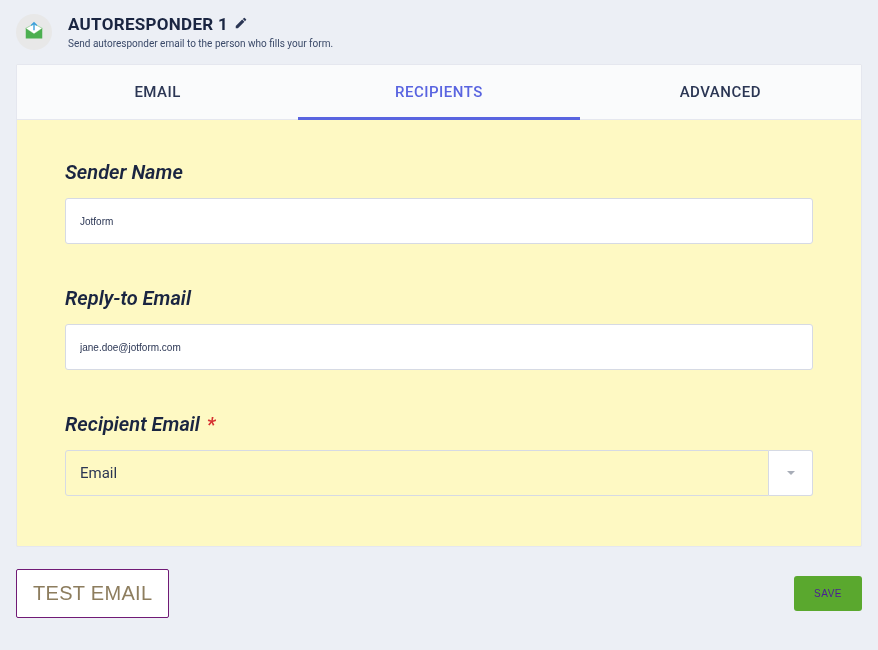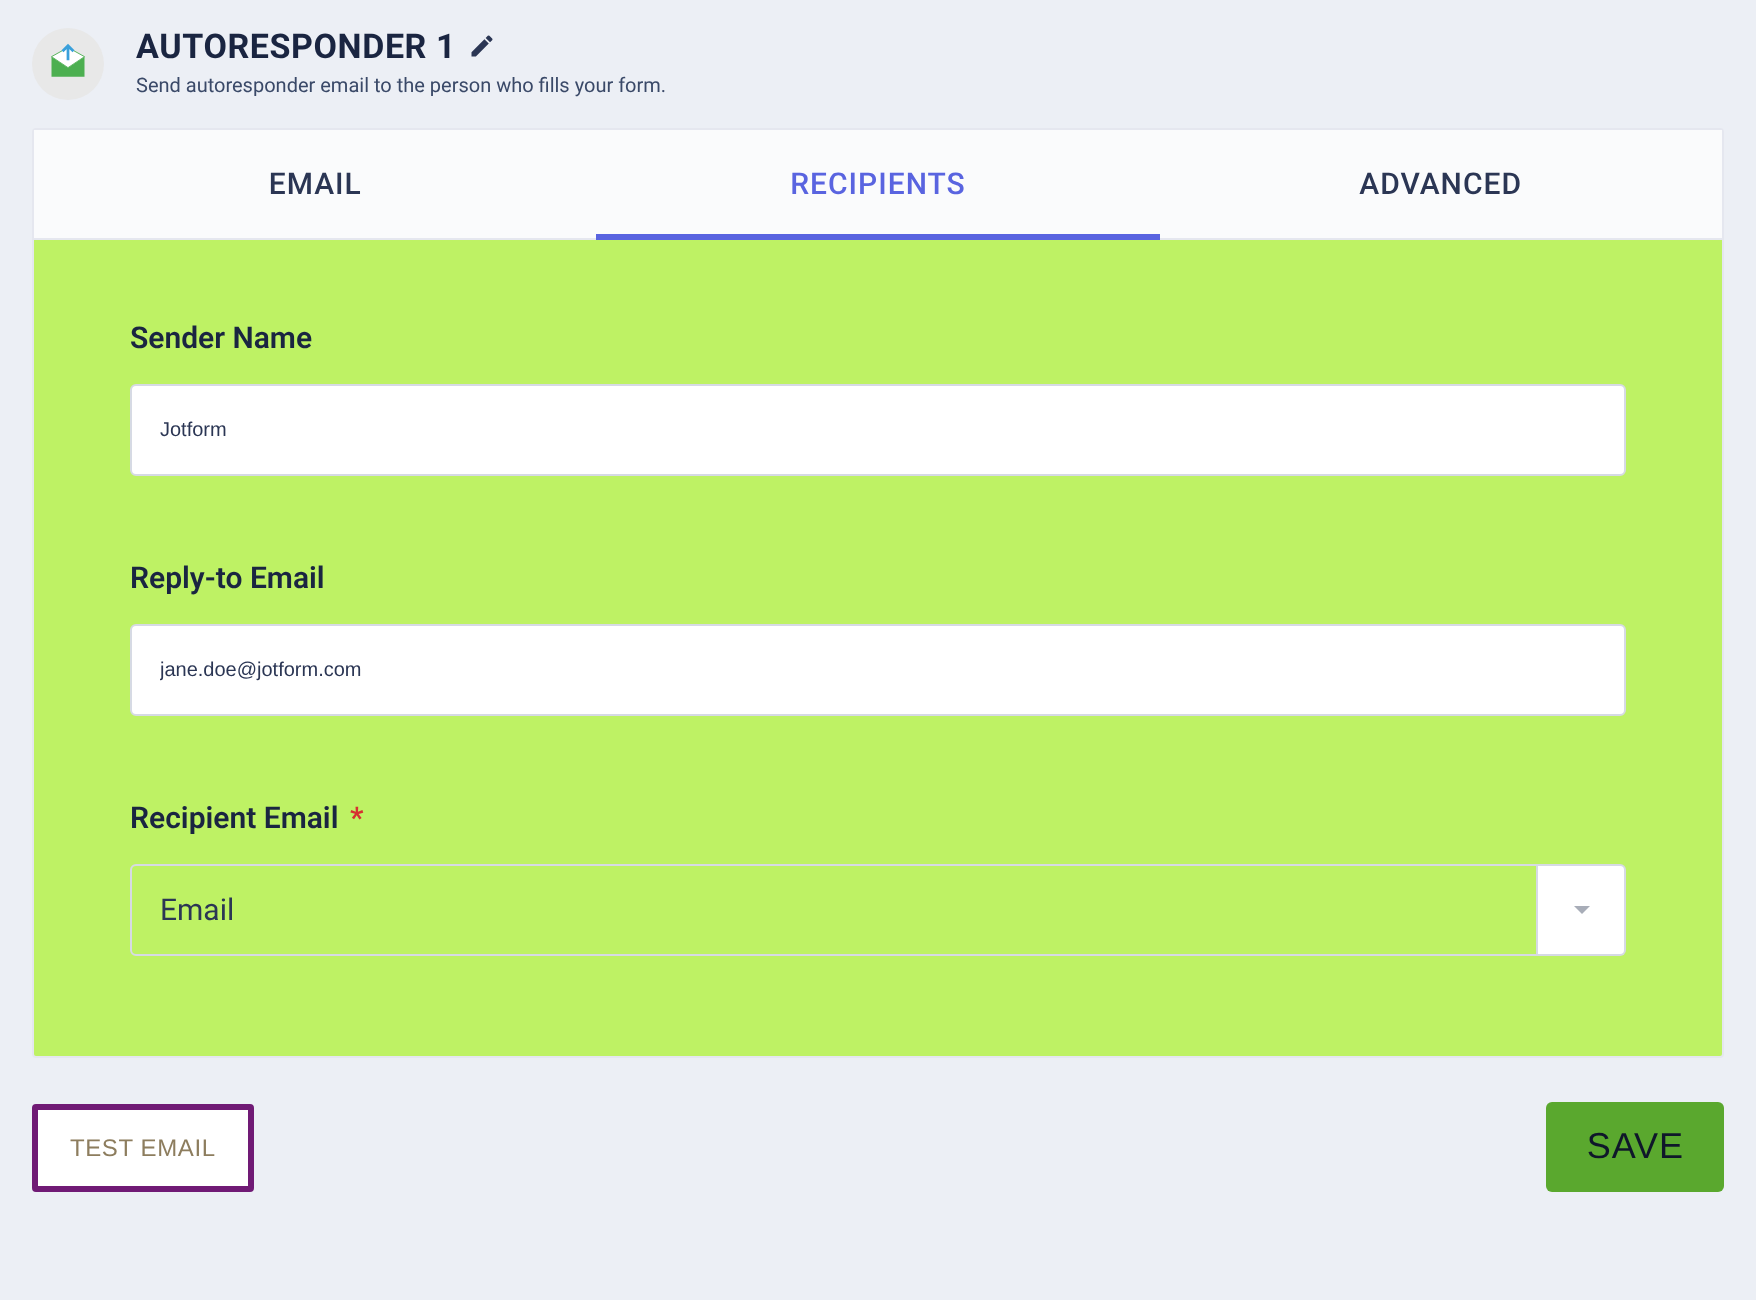--- a/index.html
+++ b/index.html
@@ -44,21 +44,21 @@
       font-weight: 700;
       color: #1a2541;
       letter-spacing: 0.3px;
     }
     .subtitle {
       font-size: 10px;
       color: #3a4968;
       margin-top: 4px;
     }
     .panel {
-      background: #bef264;
+      background: #fef9c3;
       border: 1px solid #e5e7ef;
       border-radius: 2px;
     }
     .tabs {
       display: flex;
       border-bottom: 1px solid #e5e7ef;
       background: #fafbfc;
     }
     .tab {
       flex: 1;
@@ -86,25 +86,26 @@
     .form-area {
       padding: 40px 48px 44px 48px;
     }
     .field {
       margin-bottom: 42px;
     }
     .field:last-child {
       margin-bottom: 6px;
     }
     .field-label {
-      font-size: 15px;
+      font-size: 20px;
       font-weight: 600;
       color: #1a2541;
       margin-bottom: 14px;
       display: block;
+      font-style: italic;
     }
     .required {
       color: #d63131;
       margin-left: 2px;
     }
     .text-input {
       width: 100%;
       height: 46px;
       border: 1px solid #d6dae4;
       border-radius: 3px;
@@ -143,34 +144,34 @@
       background: #fff;
     }
     .footer {
       display: flex;
       justify-content: space-between;
       align-items: center;
       margin-top: 22px;
     }
     .btn-test {
       background: #fff;
-      border: 3px solid #701a75;
+      border: 1px solid #701a75;
       color: #8d7d5e;
-      font-size: 12px;
+      font-size: 20px;
       font-weight: 500;
       letter-spacing: 0.3px;
       padding: 12px 16px;
       cursor: pointer;
       border-radius: 2px;
     }
     .btn-save {
       background: #5aa82e;
       border: none;
-      color: #0f172a;
-      font-size: 18px;
+      color: #4c1d95;
+      font-size: 10px;
       font-weight: 500;
       letter-spacing: 0.5px;
       padding: 12px 20px;
       cursor: pointer;
       border-radius: 3px;
     }
   </style>
 </head>
 <body>
 

